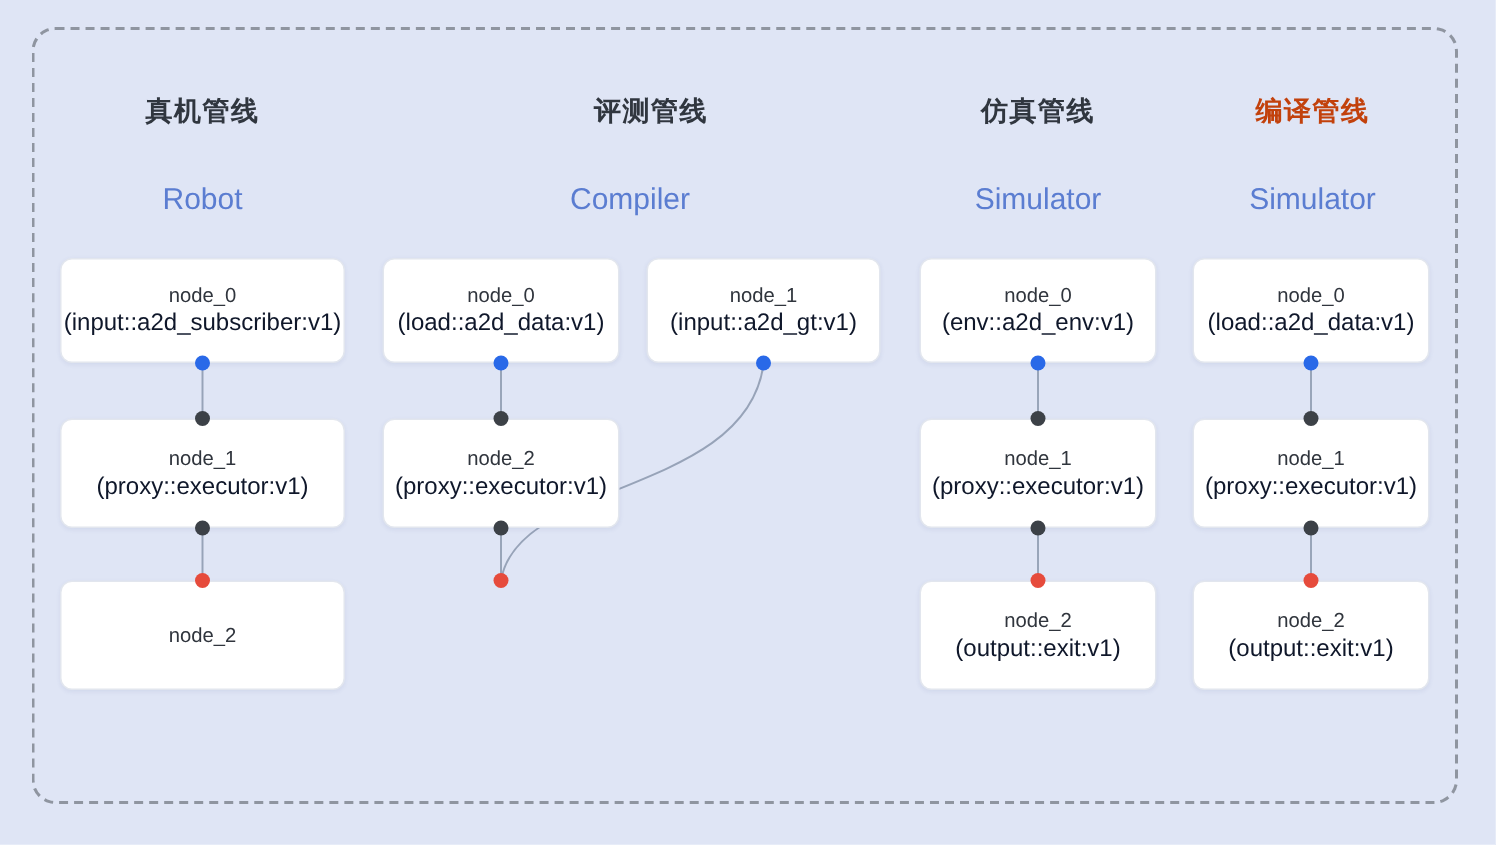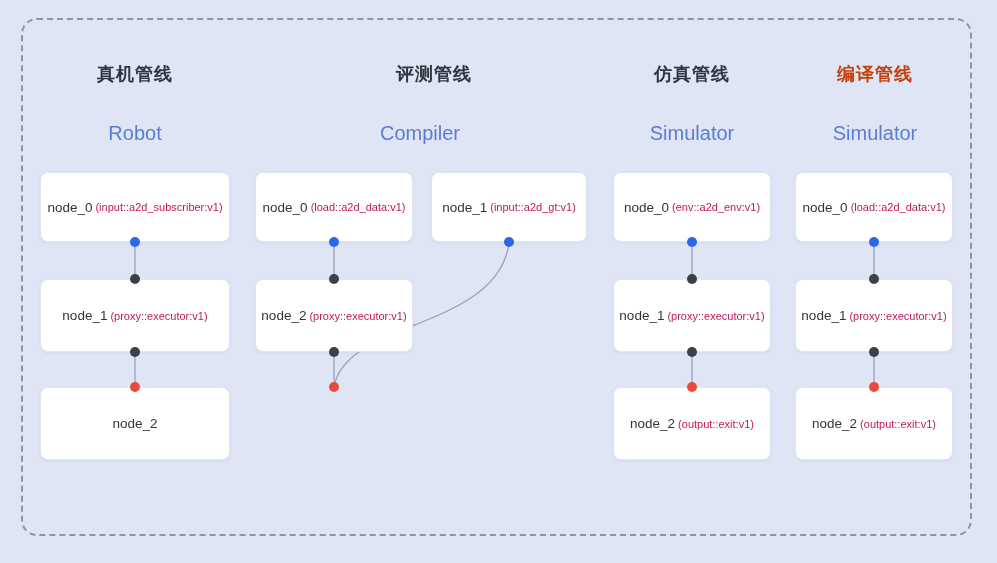--- a/index.html
+++ b/index.html
@@ -52,33 +52,33 @@
     color: #5b7dd1;
     z-index: 2;
   }
   .node {
     position: absolute;
     background: #ffffff;
     border: 1px solid #e2e6ee;
     border-radius: 8px;
     box-shadow: 0 1px 3px rgba(60, 80, 140, 0.08);
     display: flex;
-    flex-direction: row;
+    flex-direction: column;
     align-items: center;
     justify-content: center;
     gap: 3px;
     z-index: 2;
   }
   .node-title {
     font-size: 13.5px;
     color: #30353d;
   }
   .node-subtitle {
-    font-size: 11px;
-    color: #be185d;
+    font-size: 16px;
+    color: #0f172a;
   }
   .port-dot {
     position: absolute;
     width: 10px; height: 10px;
     border-radius: 50%;
     z-index: 3;
   }
   .port-source { background: #2969e8; }
   .port-mid    { background: #3c4147; }
   .port-sink   { background: #e64b3c; }

